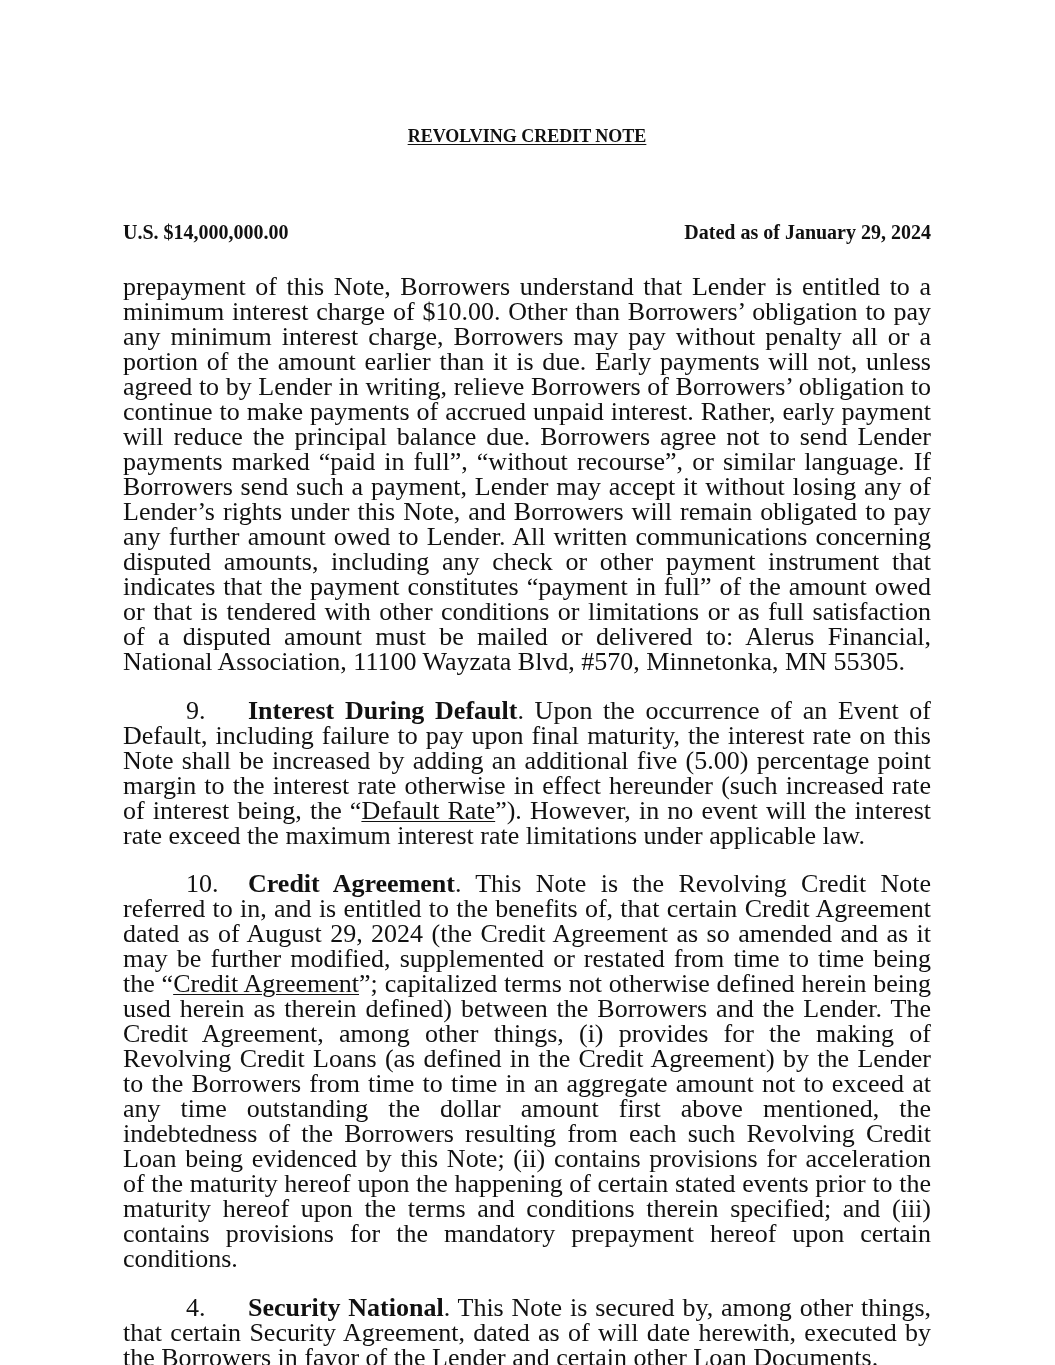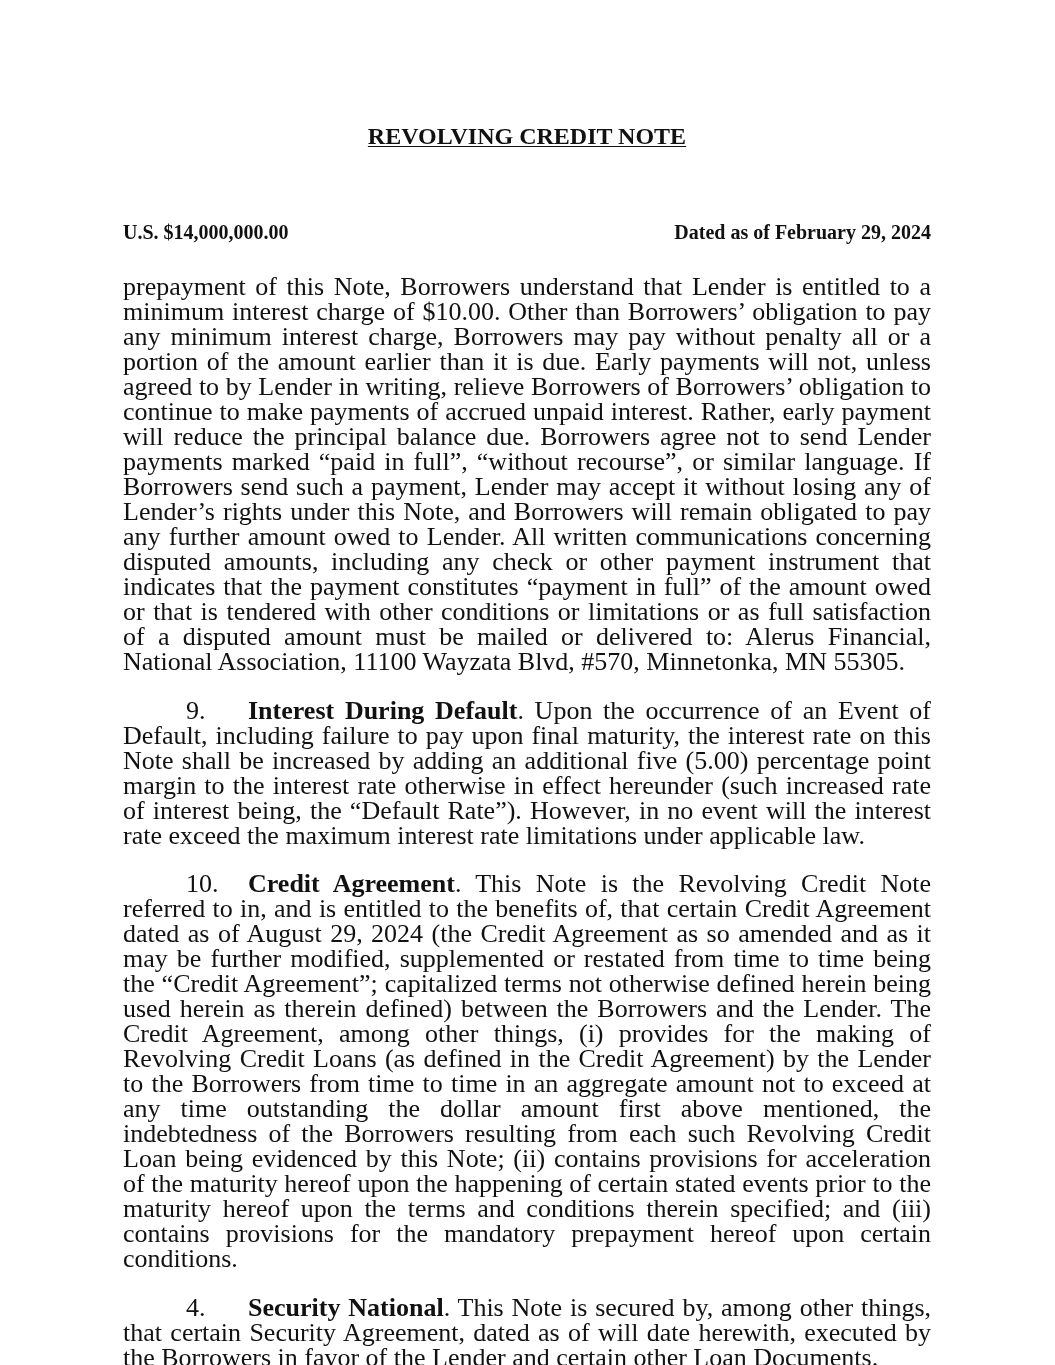--- a/index.html
+++ b/index.html
@@ -21,21 +21,21 @@
       top: 0;
       width: 808px;
     }
     .title-block {
       position: absolute;
       top: 124px;
       left: 0;
       width: 808px;
       text-align: center;
       font-weight: bold;
-      font-size: 24px;
+      font-size: 18px;
       line-height: 24px;
     }
     .title-block .title {
       text-decoration: underline;
       text-underline-offset: 2px;
       text-decoration-thickness: 1px;
     }
     .meta-row {
       position: absolute;
       top: 220px;
@@ -62,36 +62,37 @@
     .section-num {
       display: inline-block;
       width: 125px;
       padding-left: 63px;
       box-sizing: border-box;
     }
     .section-heading {
       font-weight: bold;
     }
     .defined-term {
+      text-decoration: underline;
       text-underline-offset: 2px;
       text-decoration-thickness: 1px;
     }
   </style>
 </head>
 <body>
 
 <div class="page">
 
   <div class="title-block">
     <div class="title">REVOLVING CREDIT NOTE</div>
   </div>
 
   <div class="meta-row">
     <span>U.S. $14,000,000.00</span>
-    <span>Dated as of February 29, 2024</span>
+    <span>Dated as of January 29, 2024</span>
   </div>
 
   <div class="body-text">
     <p>prepayment of this Note, Borrowers understand that Lender is entitled to a minimum interest charge of $10.00.  Other than Borrowers’ obligation to pay any minimum interest charge, Borrowers may pay without penalty all or a portion of the amount earlier than it is due.  Early payments will not, unless agreed to by Lender in writing, relieve Borrowers of Borrowers’ obligation to continue to make payments of accrued unpaid interest.  Rather, early payment will reduce the principal balance due.  Borrowers agree not to send Lender payments marked “paid in full”, “without recourse”, or similar language.  If Borrowers send such a payment, Lender may accept it without losing any of Lender’s rights under this Note, and Borrowers will remain obligated to pay any further amount owed to Lender.  All written communications concerning disputed amounts, including any check or other payment instrument that indicates that the payment constitutes “payment in full” of the amount owed or that is tendered with other conditions or limitations or as full satisfaction of a disputed amount must be mailed or delivered to:  Alerus Financial, National Association, 11100 Wayzata Blvd, #570, Minnetonka, MN 55305.</p>
 
 
     <p><span class="section-num">9.</span><span class="section-heading">Interest During Default</span><span>.  Upon the occurrence of an Event of Default, including failure to pay upon final maturity, the interest rate on this Note shall be increased by adding an additional five (5.00) percentage point margin to the interest rate otherwise in effect hereunder (such increased rate of interest being, the “</span><span class="defined-term">Default Rate</span><span>”).  However, in no event will the interest rate exceed the maximum interest rate limitations under applicable law.</span></p>
 
     <p><span class="section-num">10.</span><span class="section-heading">Credit Agreement</span><span>.  This Note is the Revolving Credit Note referred to in, and is entitled to the benefits of, that certain Credit Agreement dated as of August 29, 2024 (the Credit Agreement as so amended and as it may be further modified, supplemented or restated from time to time being the “</span><span class="defined-term">Credit Agreement</span><span>”; capitalized terms not otherwise defined herein being used herein as therein defined) between the Borrowers and the Lender.  The Credit Agreement, among other things, (i) provides for the making of Revolving Credit Loans (as defined in the Credit Agreement) by the Lender to the Borrowers from time to time in an aggregate amount not to exceed at any time outstanding the dollar amount first above mentioned, the indebtedness of the Borrowers resulting from each such Revolving Credit Loan being evidenced by this Note; (ii) contains provisions for acceleration of the maturity hereof upon the happening of certain stated events prior to the maturity hereof upon the terms and conditions therein specified; and (iii) contains provisions for the mandatory prepayment hereof upon certain conditions.</span></p>
 

